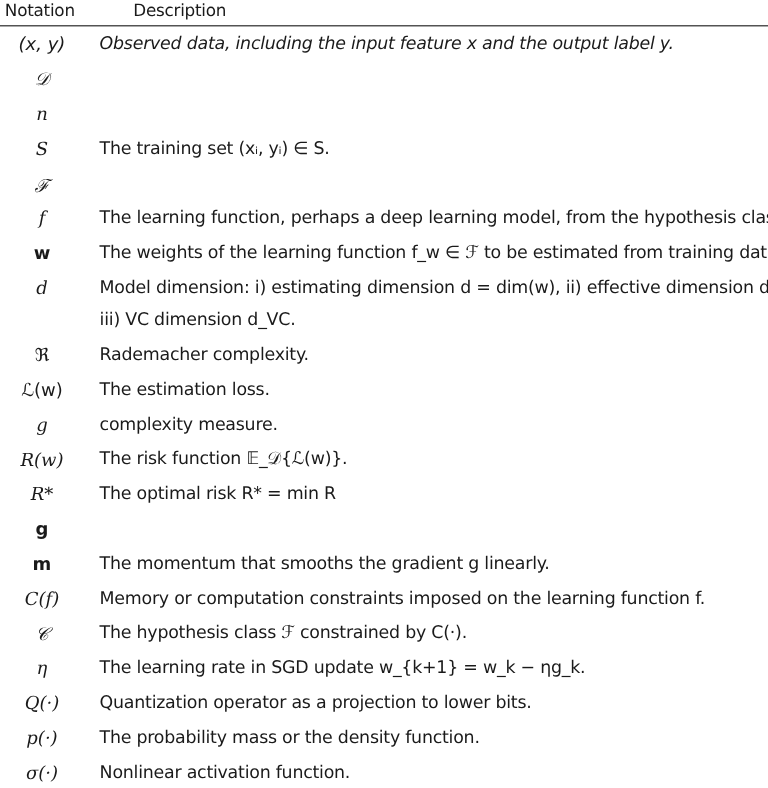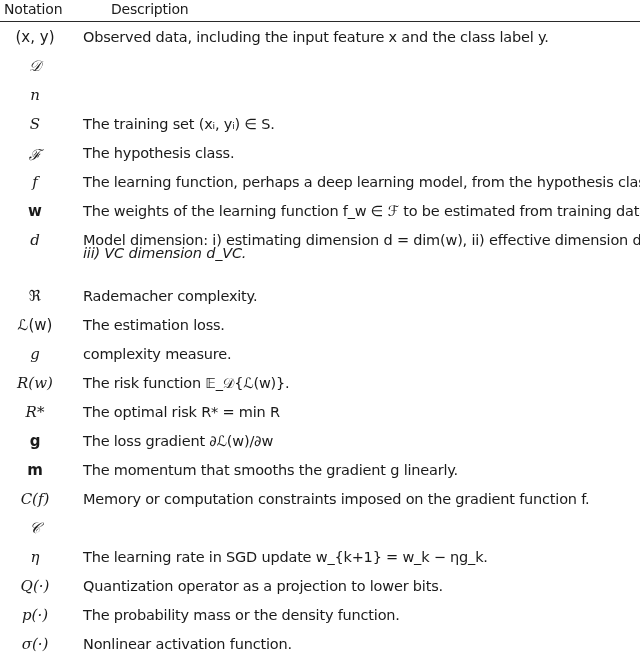--- a/index.html
+++ b/index.html
@@ -21,51 +21,50 @@
 </head>
 <body>
 
 <div class="hdr">
   <span class="c1">Notation</span>
   <span class="c2">Description</span>
 </div>
 <div class="rule"></div>
 
 <div id="rows">
-    <div class="row" style="top: 28px;">
+    <div class="row" style="top: 28px; font-style: italic;">
       <span class="note">(x, y)</span>
-      <span class="desc">Observed data, including the input feature x and the class label y.</span>
+      <span class="desc">Observed data, including the input feature x and the output label y.</span>
     </div>
     <div class="row" style="top: 57px;">
       <span class="note it">𝒟</span>
     </div>
     <div class="row" style="top: 86px;">
       <span class="note it">n</span>
     </div>
     <div class="row" style="top: 115px;">
       <span class="note it">S</span>
       <span class="desc">The training set (xᵢ, yᵢ) ∈ S.</span>
     </div>
     <div class="row" style="top: 144px;">
       <span class="note it">ℱ</span>
-      <span class="desc">The hypothesis class.</span>
     </div>
     <div class="row" style="top: 173px;">
       <span class="note it">f</span>
       <span class="desc">The learning function, perhaps a deep learning model, from the hypothesis class f ∈</span>
     </div>
     <div class="row" style="top: 202px;">
       <span class="note b">w</span>
       <span class="desc">The weights of the learning function f_w ∈ ℱ to be estimated from training data.</span>
     </div>
     <div class="row" style="top: 231px;">
       <span class="note it">d</span>
       <span class="desc">Model dimension:  i) estimating dimension d = dim(w), ii) effective dimension d_λ,</span>
     </div>
-    <div class="row" style="top: 244px; font-style: italic;">
+    <div class="row" style="top: 258px;">
       <span class="note"></span>
       <span class="desc">iii) VC dimension d_VC.</span>
     </div>
     <div class="row" style="top: 287px;">
       <span class="note">ℜ</span>
       <span class="desc">Rademacher complexity.</span>
     </div>
     <div class="row" style="top: 316px;">
       <span class="note">ℒ(w)</span>
       <span class="desc">The estimation loss.</span>
@@ -77,32 +76,32 @@
     <div class="row" style="top: 374px;">
       <span class="note it">R(w)</span>
       <span class="desc">The risk function 𝔼_𝒟{ℒ(w)}.</span>
     </div>
     <div class="row" style="top: 403px;">
       <span class="note it">R*</span>
       <span class="desc">The optimal risk R* = min R</span>
     </div>
     <div class="row" style="top: 432px;">
       <span class="note b">g</span>
-      <span class="desc">The loss gradient ∂ℒ(w)/∂w</span>
     </div>
     <div class="row" style="top: 461px;">
       <span class="note b">m</span>
       <span class="desc">The momentum that smooths the gradient g linearly.</span>
     </div>
     <div class="row" style="top: 490px;">
       <span class="note it">C(f)</span>
-      <span class="desc">Memory or computation constraints imposed on the gradient function f.</span>
+      <span class="desc">Memory or computation constraints imposed on the learning function f.</span>
     </div>
     <div class="row" style="top: 519px;">
       <span class="note it">𝒞</span>
+      <span class="desc">The hypothesis class ℱ constrained by C(·).</span>
     </div>
     <div class="row" style="top: 548px;">
       <span class="note it">η</span>
       <span class="desc">The learning rate in SGD update w_{k+1} = w_k − ηg_k.</span>
     </div>
     <div class="row" style="top: 577px;">
       <span class="note it">Q(·)</span>
       <span class="desc">Quantization operator as a projection to lower bits.</span>
     </div>
     <div class="row" style="top: 606px;">

